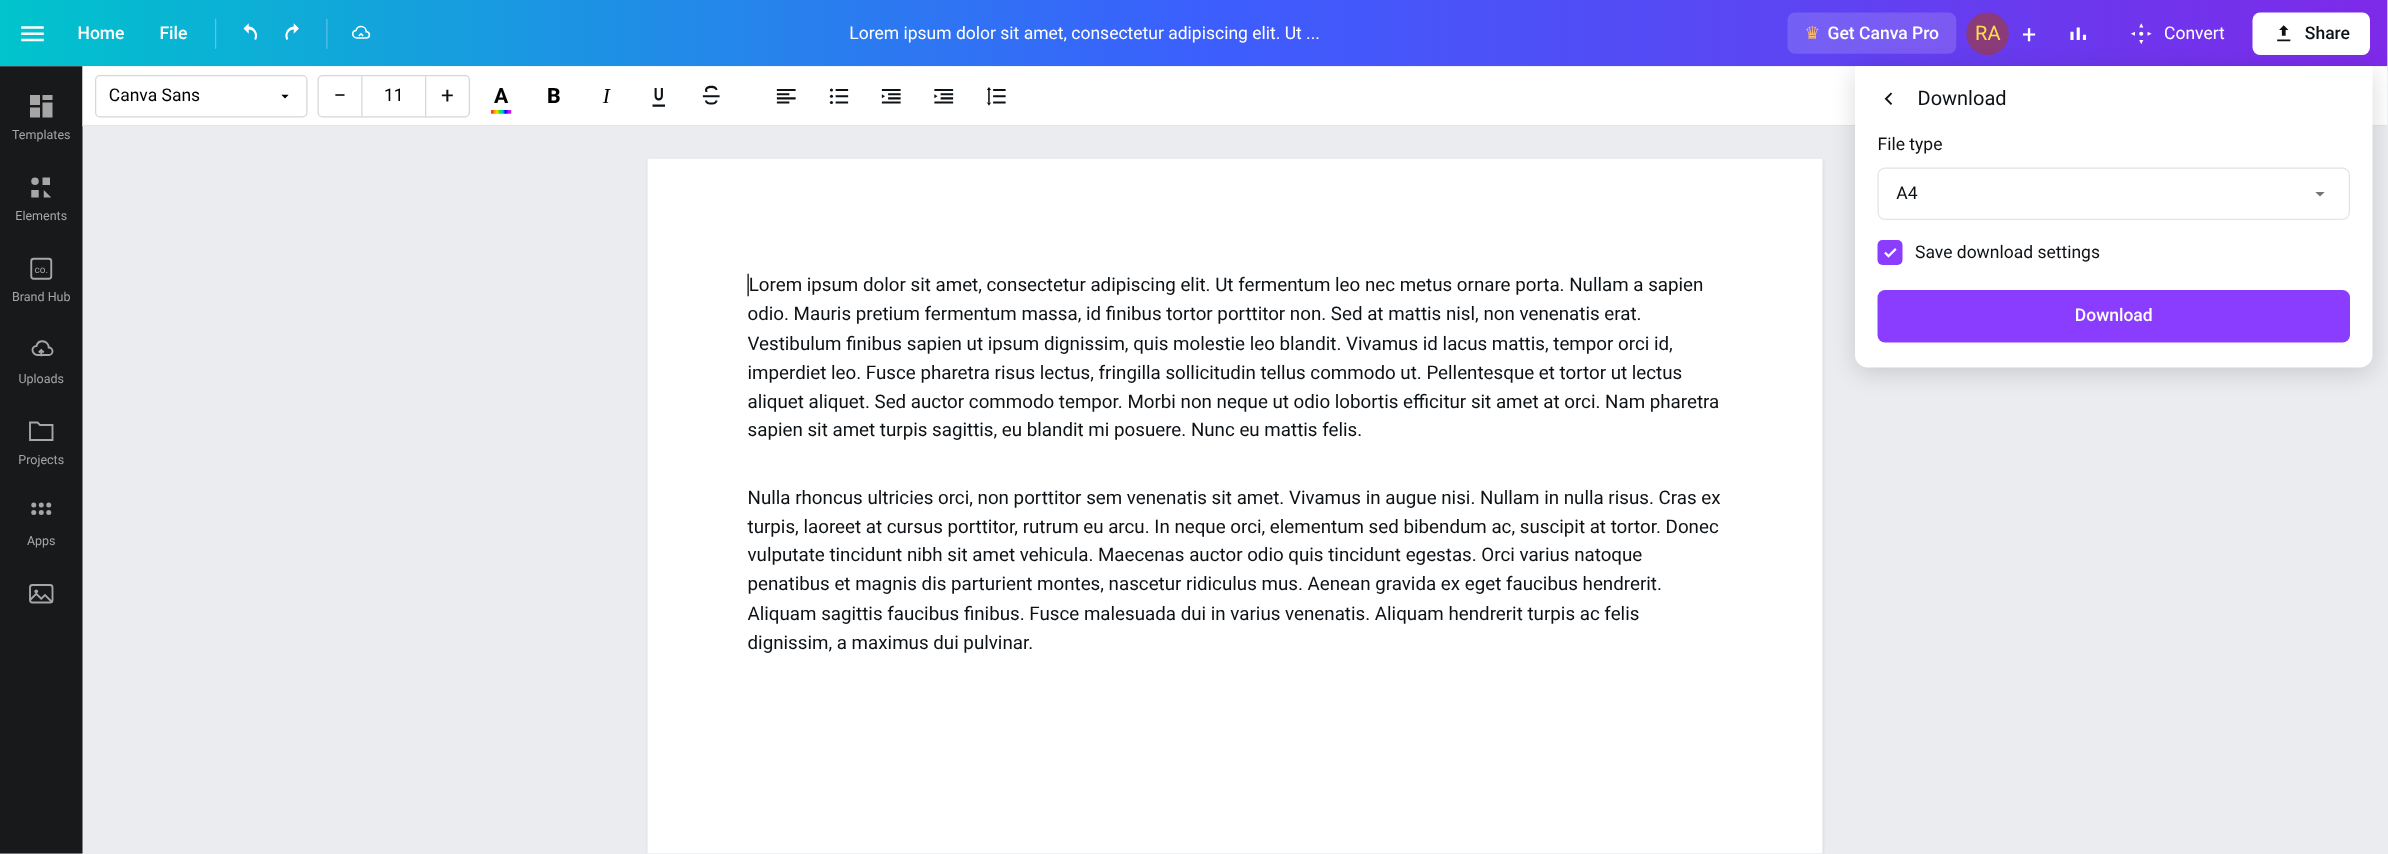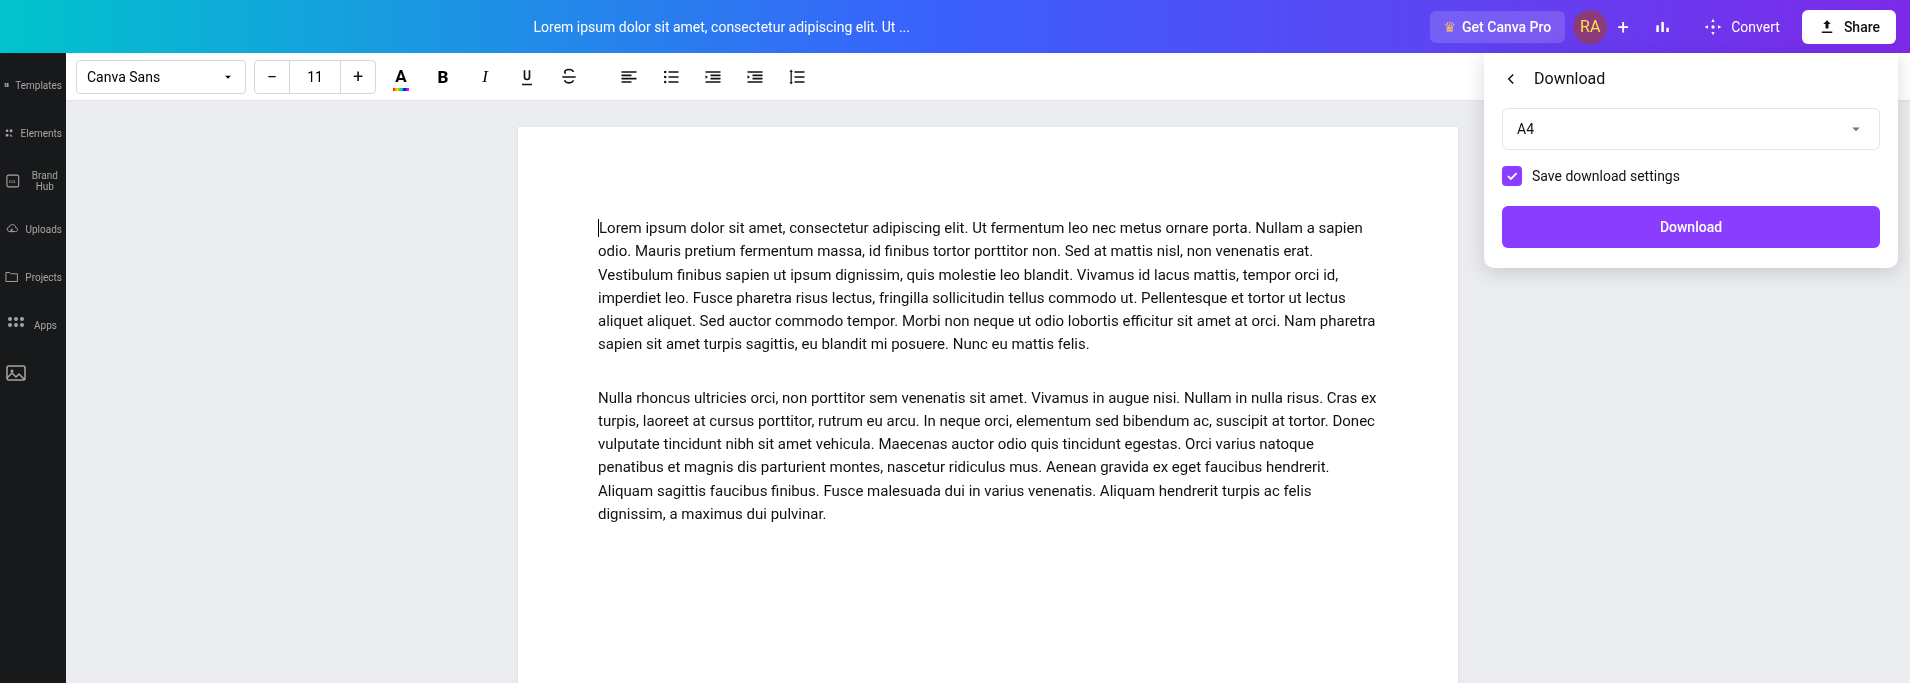--- a/index.html
+++ b/index.html
@@ -16,21 +16,21 @@
 .topbar-right{display:flex;align-items:center;gap:8px}
 .pro-btn{display:flex;align-items:center;gap:6px;padding:8px 14px;cursor:pointer;font-weight:500;background:rgba(255,255,255,0.15);border-radius:6px}
 .crown{color:#fdbc68}
 .avatar{width:34px;height:34px;border-radius:50%;background:#8b3a7a;display:flex;align-items:center;justify-content:center;font-weight:400;font-size:16px;color:#fde047}
 .plus-btn{width:28px;height:28px;border-radius:50%;display:flex;align-items:center;justify-content:center;font-size:20px;cursor:pointer;color:#fff;margin-left:-6px}
 .convert-btn{display:flex;align-items:center;gap:8px;padding:8px 14px;cursor:pointer;font-weight:400}
 .share-btn{display:flex;align-items:center;gap:8px;padding:8px 16px;cursor:pointer;font-weight:500;background:#fff;color:#0d1216;border-radius:6px}
 .share-btn svg{fill:#0d1216}
 .main{display:flex;height:calc(683px - 53px)}
 .sidebar{width:66px;background:#18191b;display:flex;flex-direction:column;padding-top:8px}
-.side-item{display:flex;flex-direction:row;align-items:center;padding:12px 4px;cursor:pointer;color:#a6a6a6;gap:6px}
+.side-item{display:flex;flex-direction:column;align-items:center;padding:12px 4px;cursor:pointer;color:#a6a6a6;gap:6px}
 .side-item svg{fill:#a6a6a6;width:24px;height:24px}
 .side-label{font-size:10px;text-align:center}
 .workspace{flex:1;display:flex;flex-direction:column;position:relative}
 .toolbar{height:48px;background:#fff;border-bottom:1px solid #e4e4e4;display:flex;align-items:center;padding:0 10px;gap:8px}
 .font-select{width:170px;height:34px;border:1px solid #d6d6d6;border-radius:4px;display:flex;align-items:center;justify-content:space-between;padding:0 10px;font-size:14px;cursor:pointer}
 .size-group{display:flex;height:34px;border:1px solid #d6d6d6;border-radius:4px;overflow:hidden}
 .size-group>div{display:flex;align-items:center;justify-content:center;cursor:pointer}
 .size-btn{width:34px;font-size:18px;color:#0d1216}
 .size-val{width:52px;font-size:14px;border-left:1px solid #d6d6d6;border-right:1px solid #d6d6d6}
 .tool-btn{width:34px;height:34px;display:flex;align-items:center;justify-content:center;cursor:pointer;border-radius:4px}
@@ -59,20 +59,47 @@
 .checkbox-row{display:flex;align-items:center;gap:10px;margin-top:16px}
 .checkbox{width:20px;height:20px;background:#8b3dff;border-radius:4px;display:flex;align-items:center;justify-content:center;cursor:pointer}
 .checkbox svg{width:14px;height:14px;fill:#fff}
 .check-label{font-size:14px;color:#0d1216}
 .download-btn{width:100%;height:42px;background:#8b3dff;color:#fff;border:none;border-radius:6px;font-size:14px;font-weight:500;margin-top:20px;cursor:pointer}
 </style>
 </head>
 <body>
 
 <div class="topbar">
+  <div class="topbar-left">
+    <div class="menu-btn">
+        <svg viewBox="0 0 24 24">
+          <path d="M3 6h18v2H3zm0 5h18v2H3zm0 5h18v2H3z"></path>
+        </svg>
+      </div>
+    <div class="nav-link">Home</div>
+    <div class="nav-link">File</div>
+    <div class="divider-v"></div>
+    <div class="icon-btn">
+        <svg viewBox="0 0 24 24" width="20" height="20">
+          <path d="M12 5V2L7 7l5 5V8c3.3 0 6 2.7 6 6 0 1-.3 2-.7 2.8l1.5 1.5C19.5 17 20 15.6 20 14c0-5-4-9-8-9z"></path>
+        </svg>
+      </div>
+    <div class="icon-btn">
+        <svg viewBox="0 0 24 24" width="20" height="20">
+          <path d="M12 5V2l5 5-5 5V8c-3.3 0-6 2.7-6 6 0 1 .3 2 .7 2.8l-1.5 1.5C4.5 17 4 15.6 4 14c0-5 4-9 8-9z"></path>
+        </svg>
+      </div>
+    <div class="divider-v"></div>
+    <div class="icon-btn">
+        <svg viewBox="0 0 24 24" width="20" height="20">
+          <path fill="none" stroke="#fff" stroke-width="1.5" d="M18 16c1.7 0 3-1.3 3-3s-1.3-3-3-3c0-2.8-2.2-5-5-5-2.3 0-4.3 1.6-4.8 3.8C6.4 8.9 5 10.3 5 12c0 2.2 1.8 4 4 4h9z"></path>
+          <path d="M11 14l2-2 2 2" fill="none" stroke="#fff" stroke-width="1.5"></path>
+        </svg>
+      </div>
+  </div>
   <div class="topbar-title">Lorem ipsum dolor sit amet, consectetur adipiscing elit. Ut ...</div>
   <div class="topbar-right">
     <div class="pro-btn">
         <span class="crown">♛</span>
         <span>Get Canva Pro</span>
       </div>
     <div class="avatar">RA</div>
     <div class="plus-btn">+</div>
     <div class="icon-btn">
         <svg viewBox="0 0 24 24" width="20" height="20">
@@ -219,20 +246,21 @@
     </div>
 
     <div class="panel">
       <div class="panel-header">
         <svg viewBox="0 0 24 24">
             <path d="M15 6l-6 6 6 6" fill="none" stroke="#0d1216" stroke-width="2"></path>
           </svg>
         <span>Download</span>
       </div>
       <div class="panel-body">
+        <div class="field-label">File type</div>
         <div class="select-box plain">
           <span class="select-text">A4</span>
           <svg class="chevron" viewBox="0 0 24 24" width="16">
               <path d="M7 10l5 5 5-5z"></path>
             </svg>
         </div>
         <div class="checkbox-row">
           <div class="checkbox">
               <svg viewBox="0 0 24 24">
                 <path d="M5 12l5 5L20 7" fill="none" stroke="#fff" stroke-width="3"></path>

